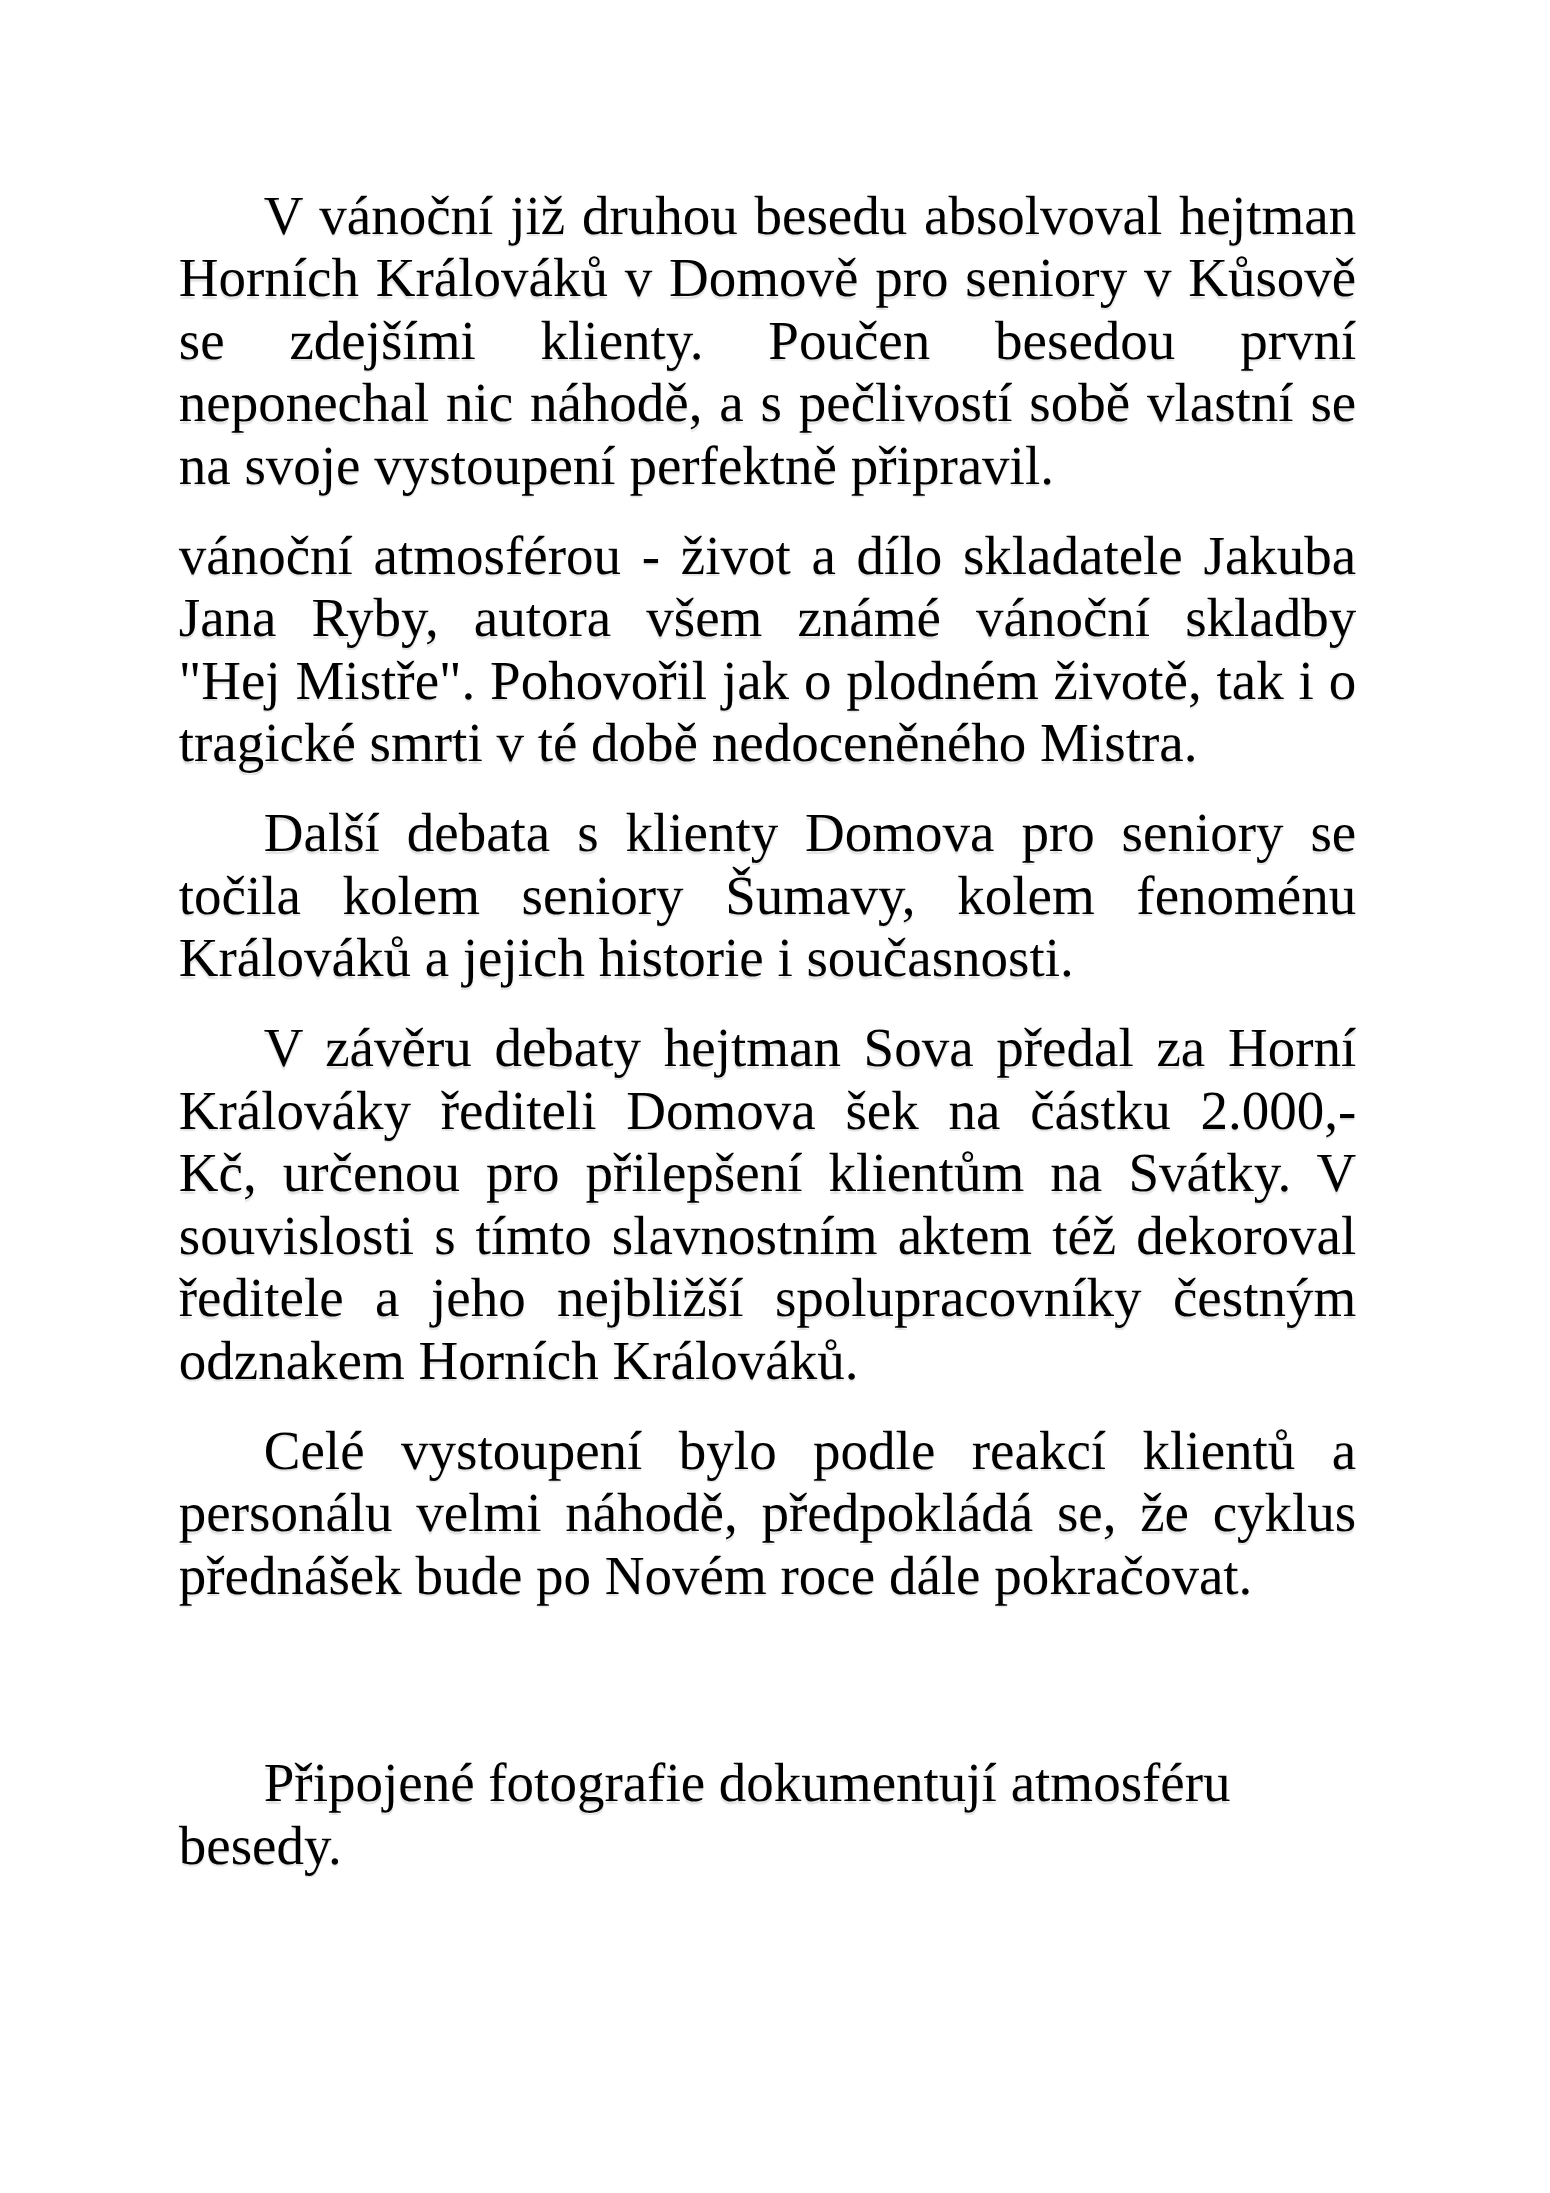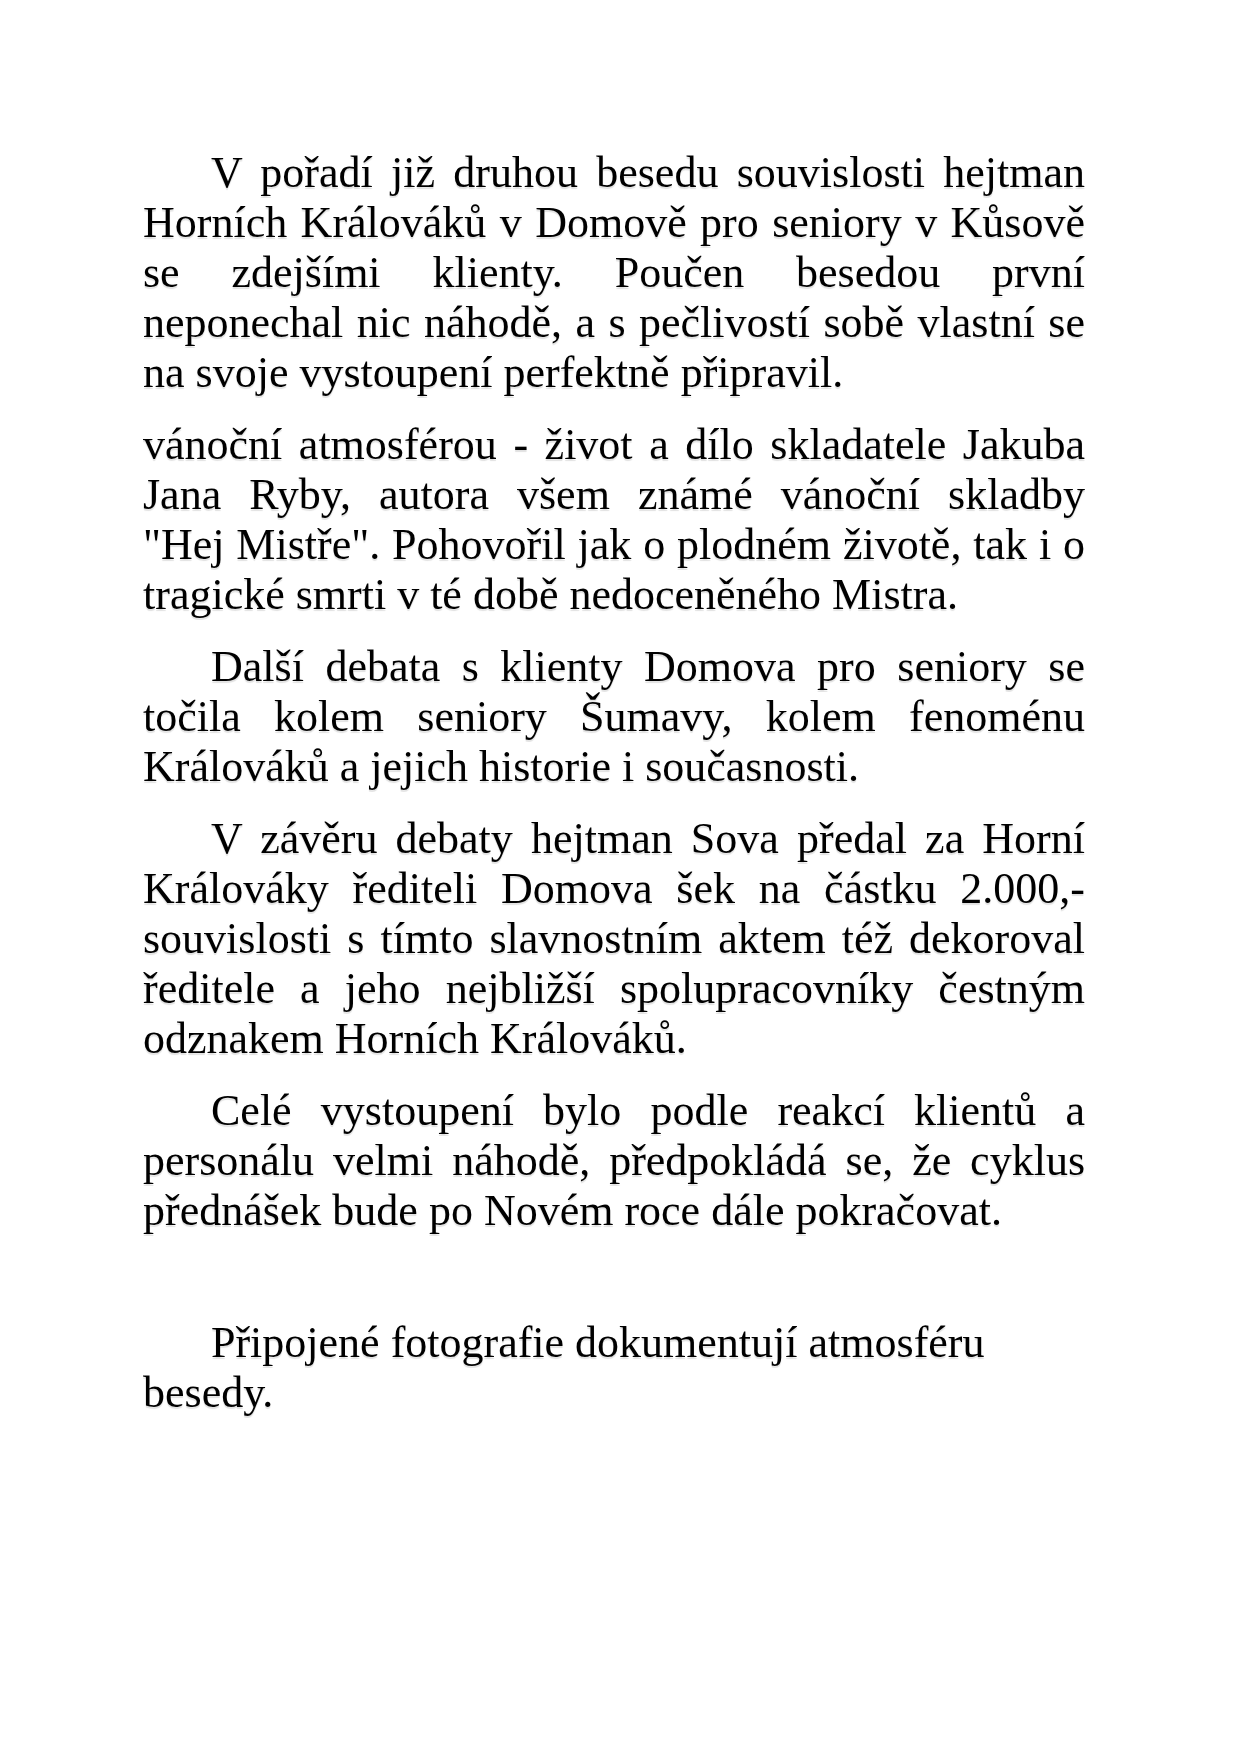--- a/index.html
+++ b/index.html
@@ -19,21 +19,21 @@
   .content {
     position: absolute;
     left: 143px;
     top: 148px;
     width: 942px;
   }
   .para {
     margin: 0 0 22px 0;
   }
   .para.gap-before {
-    margin-top: 82px;
+    margin-top: 116px;
   }
   .line {
     font-size: 44px;
     line-height: 50px;
     height: 50px;
     overflow: hidden;
     text-align: justify;
     text-align-last: justify;
     white-space: normal;
     text-shadow: 0 2px 1px rgba(0,0,0,0.12);
@@ -55,40 +55,41 @@
   .line.left::after {
     content: none;
   }
 </style>
 </head>
 <body>
 
 <div class="page">
   <div class="content">
       <div class="para">
-        <div class="line first">V pořadí již druhou besedu souvislosti hejtman</div>
+        <div class="line first">V vánoční již druhou besedu absolvoval hejtman</div>
         <div class="line">Horních Králováků v Domově pro seniory v Kůsově</div>
         <div class="line">se zdejšími klienty. Poučen besedou první</div>
         <div class="line">neponechal nic náhodě, a s pečlivostí sobě vlastní se</div>
         <div class="line left">na svoje vystoupení perfektně připravil.</div>
       </div>
       <div class="para">
         <div class="line">vánoční atmosférou - život a dílo skladatele Jakuba</div>
         <div class="line">Jana Ryby, autora všem známé vánoční skladby</div>
         <div class="line">"Hej Mistře". Pohovořil jak o plodném životě, tak i o</div>
         <div class="line left">tragické smrti v té době nedoceněného Mistra.</div>
       </div>
       <div class="para">
         <div class="line first">Další debata s klienty Domova pro seniory se</div>
         <div class="line">točila kolem seniory Šumavy, kolem fenoménu</div>
         <div class="line left">Králováků a jejich historie i současnosti.</div>
       </div>
       <div class="para">
         <div class="line first">V závěru debaty hejtman Sova předal za Horní</div>
         <div class="line">Králováky řediteli Domova šek na částku 2.000,-</div>
+        <div class="line">Kč, určenou pro přilepšení klientům na Svátky. V</div>
         <div class="line">souvislosti s tímto slavnostním aktem též dekoroval</div>
         <div class="line">ředitele a jeho nejbližší spolupracovníky čestným</div>
         <div class="line left">odznakem Horních Králováků.</div>
       </div>
       <div class="para">
         <div class="line first">Celé vystoupení bylo podle reakcí klientů a</div>
         <div class="line">personálu velmi náhodě, předpokládá se, že cyklus</div>
         <div class="line left">přednášek bude po Novém roce dále pokračovat.</div>
       </div>
       <div class="para gap-before">

